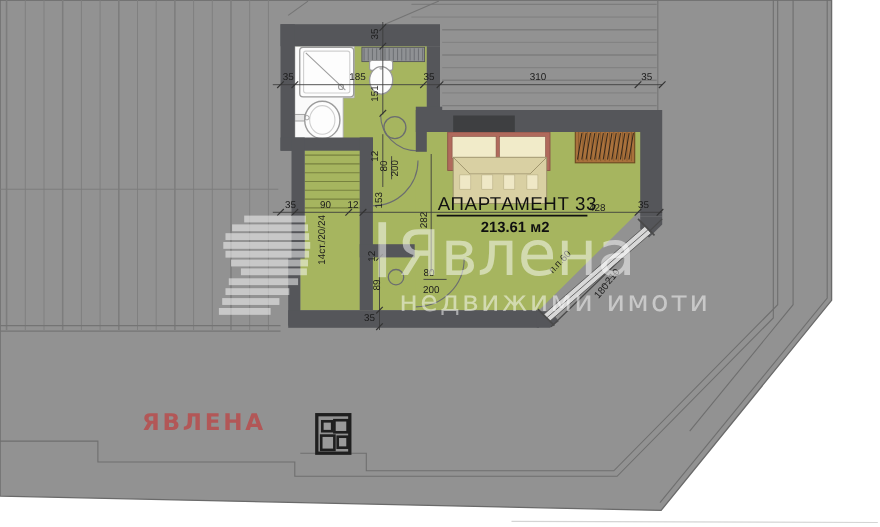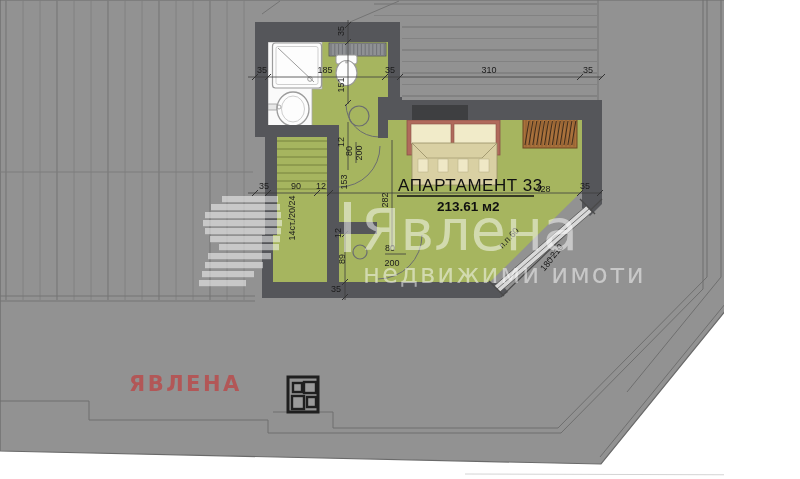--- a/index.html
+++ b/index.html
@@ -1,16 +1,16 @@
 <!DOCTYPE html>
 <html><head>
 <meta charset="utf-8">
 <style>
   html,body{margin:0;padding:0;background:#fff;}
-  #stage{width:724px;height:479px;position:relative;overflow:hidden;background:#fff;}
+  #stage{width:800px;height:479px;position:relative;overflow:hidden;background:#fff;}
   svg{display:block;}
   .dim{font:9px "Liberation Sans","DejaVu Sans",sans-serif;fill:#1c1c1c;}
   .title{font:17px "Liberation Sans","DejaVu Sans",sans-serif;fill:#101010;letter-spacing:.5px;}
   .area{font:bold 13.5px "Liberation Sans","DejaVu Sans",sans-serif;fill:#101010;}
   .brand{font:500 57px "DejaVu Sans","Liberation Sans",sans-serif;fill:#ffffff;}
   .tagline{font:26px "DejaVu Sans","Liberation Sans",sans-serif;fill:#ffffff;letter-spacing:2px;}
   .corner{font:bold 21px "DejaVu Sans","Liberation Sans",sans-serif;fill:#b25757;letter-spacing:2.5px;}
 </style>
 </head>
 <body>

